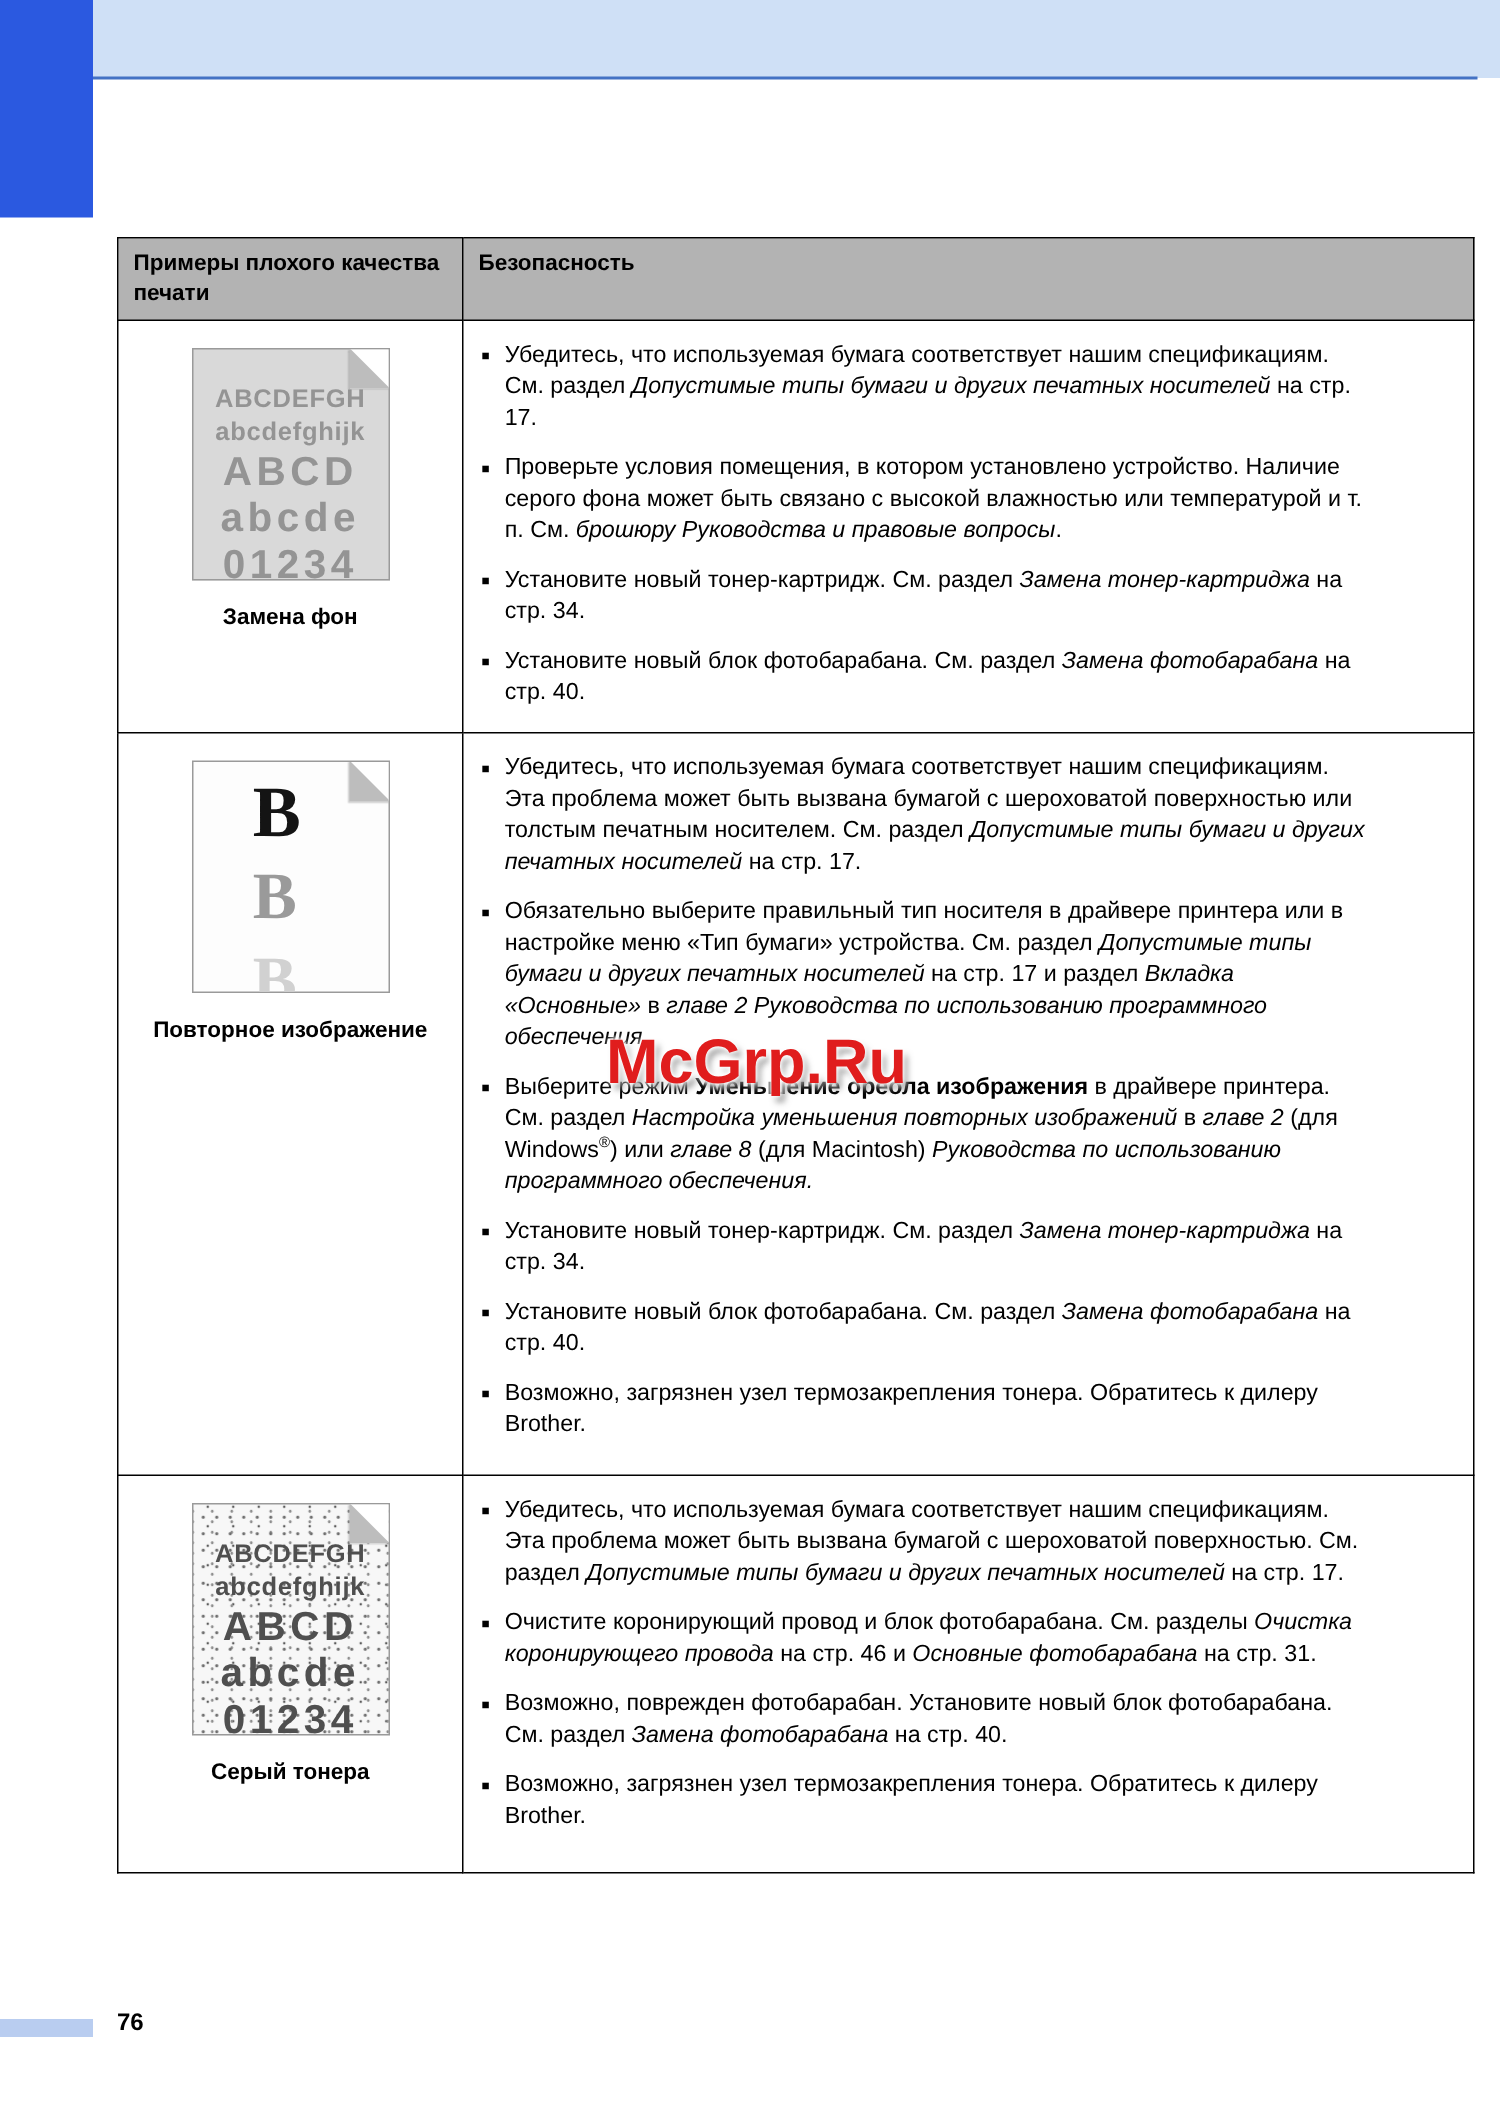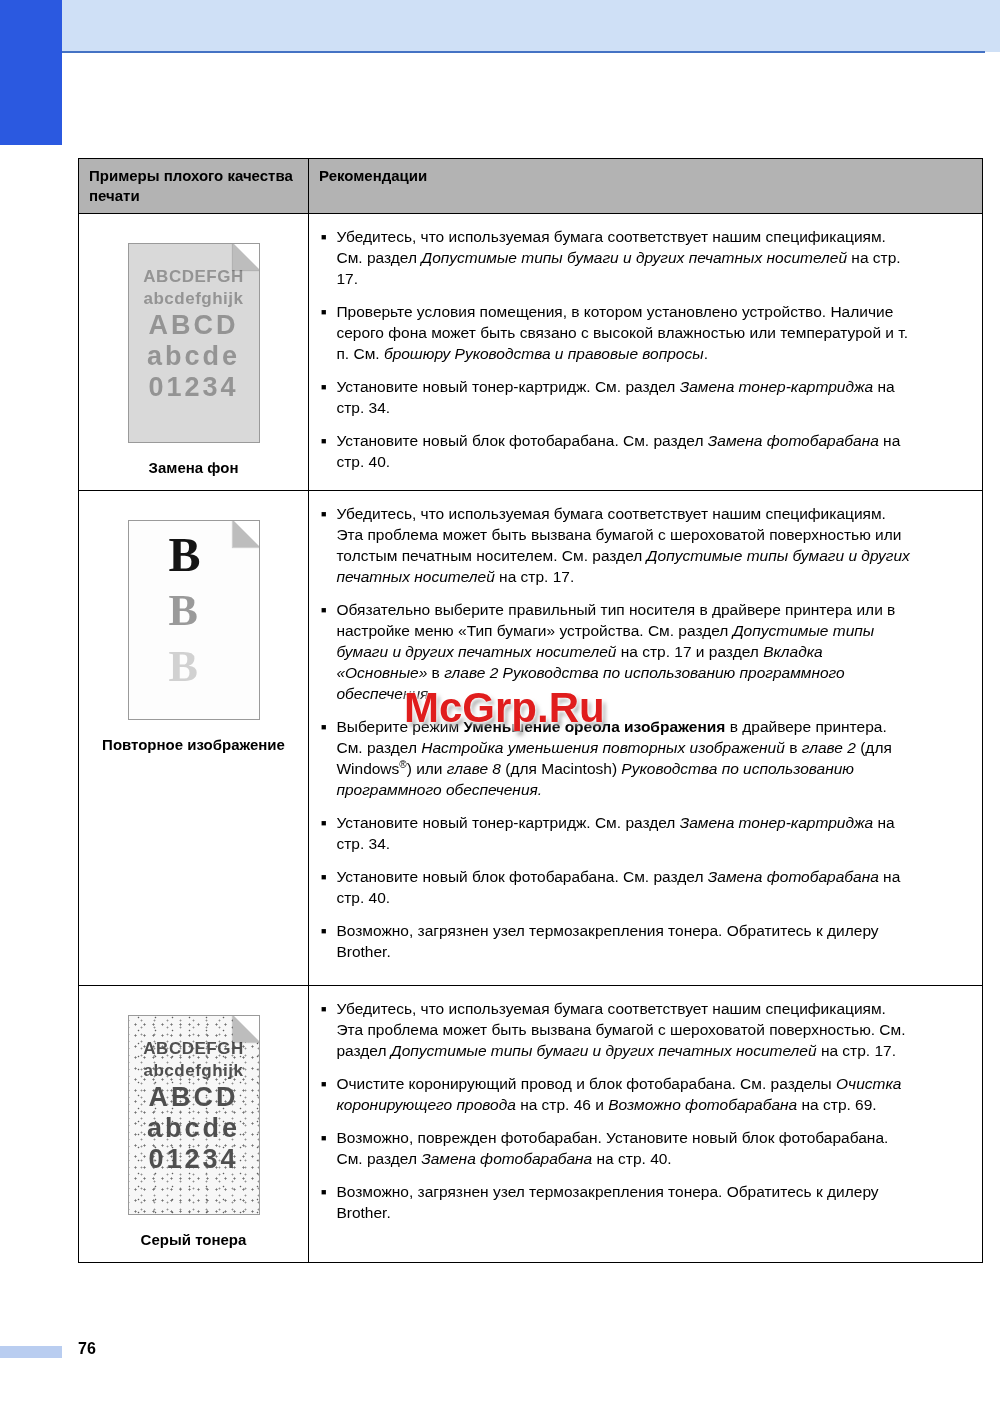--- a/index.html
+++ b/index.html
@@ -37,21 +37,21 @@
   tr.r0 { height:272px; } tr.r1 { height:495px; } tr.r2 { height:265px; }
 
   .rec-item { display:flex; margin-bottom:12px; font-size:15.5px; line-height:21px; }
   .bullet { flex:0 0 auto; font-size:9px; line-height:21px; margin-right:10px; transform:translateY(1px); }
   .rec-text { flex:1; }
   .i { font-style:italic; }
   .b { font-weight:bold;margin-top:25px; }
   .rec-text sup { font-size:10px; line-height:0; }
 
   .doc {
-    position:relative; width:132px; height:200px; margin:15px auto 0;
+    position:relative; width:132px; height:155px; margin:4px auto 0;
     border:1px solid #9a9a9a; background:#fdfdfd; overflow:hidden;
   }
   .doc::before {
     content:""; position:absolute; top:-1px; right:-1px; z-index:2;
     border-style:solid; border-width:0 27px 27px 0;
     border-color:#ffffff #ffffff #bdbdbd #bdbdbd;
     box-shadow:-1px 1px 1px rgba(0,0,0,.18);
   }
   .doc.gray { background:#d9d9d9; }
   .doc.gray .doc-line { color:#949494; }
@@ -97,21 +97,21 @@
 <body>
 
 <div class="blue-block"></div>
 <div class="top-band"></div>
 <div class="band-line"></div>
 
 <table class="trouble">
   <thead>
     <tr>
       <th class="col-sample">Примеры плохого качества печати</th>
-      <th>Рекомендации</th>
+      <th>Безопасность</th>
     </tr>
   </thead>
   <tbody>
       <tr class="r0">
         <td class="sample-cell">
           <div class="doc gray">
             <div class="doc-line small">ABCDEFGH</div>
             <div class="doc-line small">abcdefghijk</div>
             <div class="doc-line big">ABCD</div>
             <div class="doc-line big">abcde</div>
@@ -185,21 +185,21 @@
           </div>
           <div class="sample-label">Серый тонера</div>
         </td>
         <td class="rec-cell">
           <div class="rec-item">
             <span class="bullet">■</span>
             <span class="rec-text"><span>Убедитесь, что используемая бумага соответствует нашим спецификациям. Эта проблема может быть вызвана бумагой с шероховатой поверхностью. См. раздел </span><span class="i">Допустимые типы бумаги и других печатных носителей</span><span> на стр. 17.</span></span>
           </div>
           <div class="rec-item">
             <span class="bullet">■</span>
-            <span class="rec-text"><span>Очистите коронирующий провод и блок фотобарабана. См. разделы </span><span class="i">Очистка коронирующего провода</span><span> на стр. 46 и </span><span class="i">Возможно фотобарабана</span><span> на стр. 69.</span></span>
+            <span class="rec-text"><span>Очистите коронирующий провод и блок фотобарабана. См. разделы </span><span class="i">Очистка коронирующего провода</span><span> на стр. 46 и </span><span class="i">Основные фотобарабана</span><span> на стр. 31.</span></span>
           </div>
           <div class="rec-item">
             <span class="bullet">■</span>
             <span class="rec-text"><span>Возможно, поврежден фотобарабан. Установите новый блок фотобарабана. См. раздел </span><span class="i">Замена фотобарабана</span><span> на стр. 40.</span></span>
           </div>
           <div class="rec-item">
             <span class="bullet">■</span>
             <span class="rec-text"><span>Возможно, загрязнен узел термозакрепления тонера. Обратитесь к дилеру Brother.</span></span>
           </div>
         </td>

